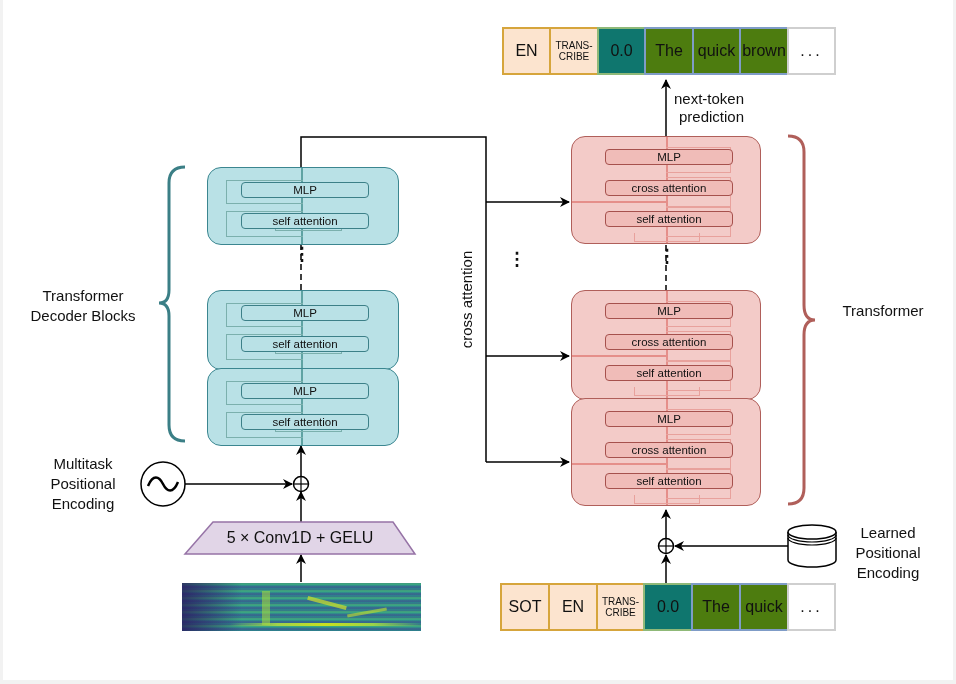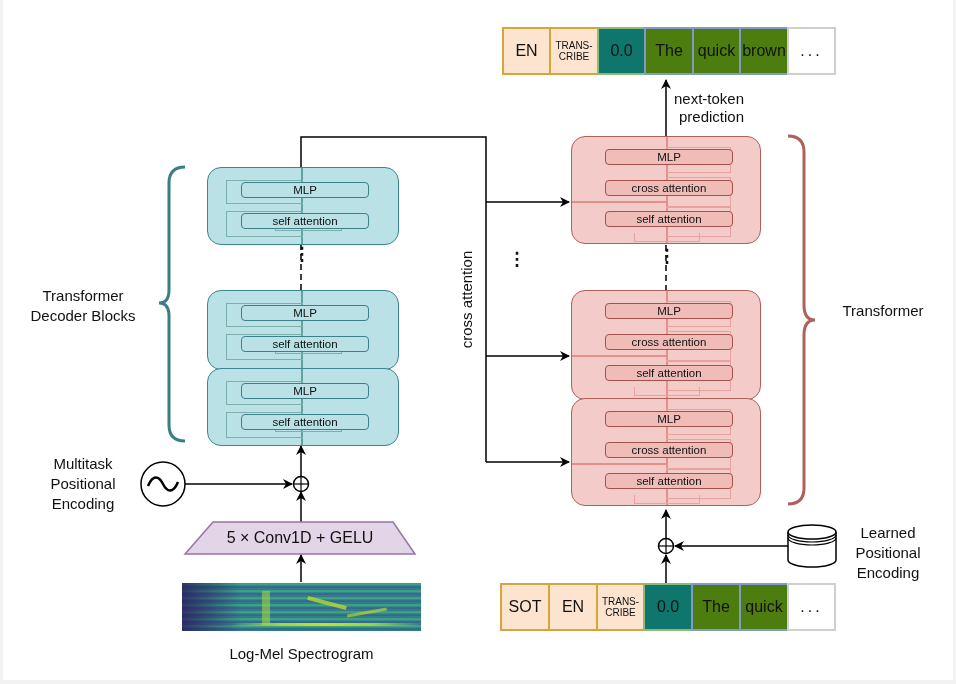--- a/index.html
+++ b/index.html
@@ -160,21 +160,20 @@
   <div style="position:absolute;left:179px;top:583px;width:239px;height:48px;
        background:
          linear-gradient(90deg, rgba(40,20,90,0.75) 0%, rgba(40,20,90,0.4) 12%, rgba(0,0,0,0) 25%),
          repeating-linear-gradient(0deg, #2b8a8c 0px, #3a5d8f 2px, #2f9a8a 4px, #44b07a 5px, #31688e 7px),
          #31688e;">
     <div style="position:absolute;left:0;right:0;bottom:5px;height:3px;background:linear-gradient(90deg,transparent 20%,#a0d34a 40%,#c8e020 60%,#9ad34a 80%,transparent);"></div>
     <div style="position:absolute;left:80px;top:8px;width:8px;height:34px;background:rgba(170,220,60,0.55);"></div>
     <div style="position:absolute;left:125px;top:18px;width:40px;height:4px;background:rgba(210,225,40,0.7);transform:rotate(15deg);"></div>
     <div style="position:absolute;left:165px;top:28px;width:40px;height:3px;background:rgba(200,225,40,0.6);transform:rotate(-10deg);"></div>
   </div>
-  <div class="lbl" style="left:179px;top:644px;width:239px;">Log-Mel Spectrogram</div>
 
   <div id="out-tokens">
       <div class="tok orange" style="left: 499px; top: 27px; width: 49px; height: 48px; white-space: pre; text-align: center;">EN</div>
       <div class="tok orange small" style="left: 546px; top: 27px; width: 50px; height: 48px; white-space: pre; text-align: center;">TRANS-
 CRIBE</div>
       <div class="tok green" style="left: 594px; top: 27px; width: 49px; height: 48px; white-space: pre; text-align: center;">0.0</div>
       <div class="tok blue" style="left: 641px; top: 27px; width: 50px; height: 48px; white-space: pre; text-align: center;">The</div>
       <div class="tok blue" style="left: 689px; top: 27px; width: 49px; height: 48px; white-space: pre; text-align: center;">quick</div>
       <div class="tok blue" style="left: 736px; top: 27px; width: 50px; height: 48px; white-space: pre; text-align: center;">brown</div>
       <div class="tok white" style="left: 784px; top: 27px; width: 49px; height: 48px; white-space: pre; text-align: center;">...</div>

